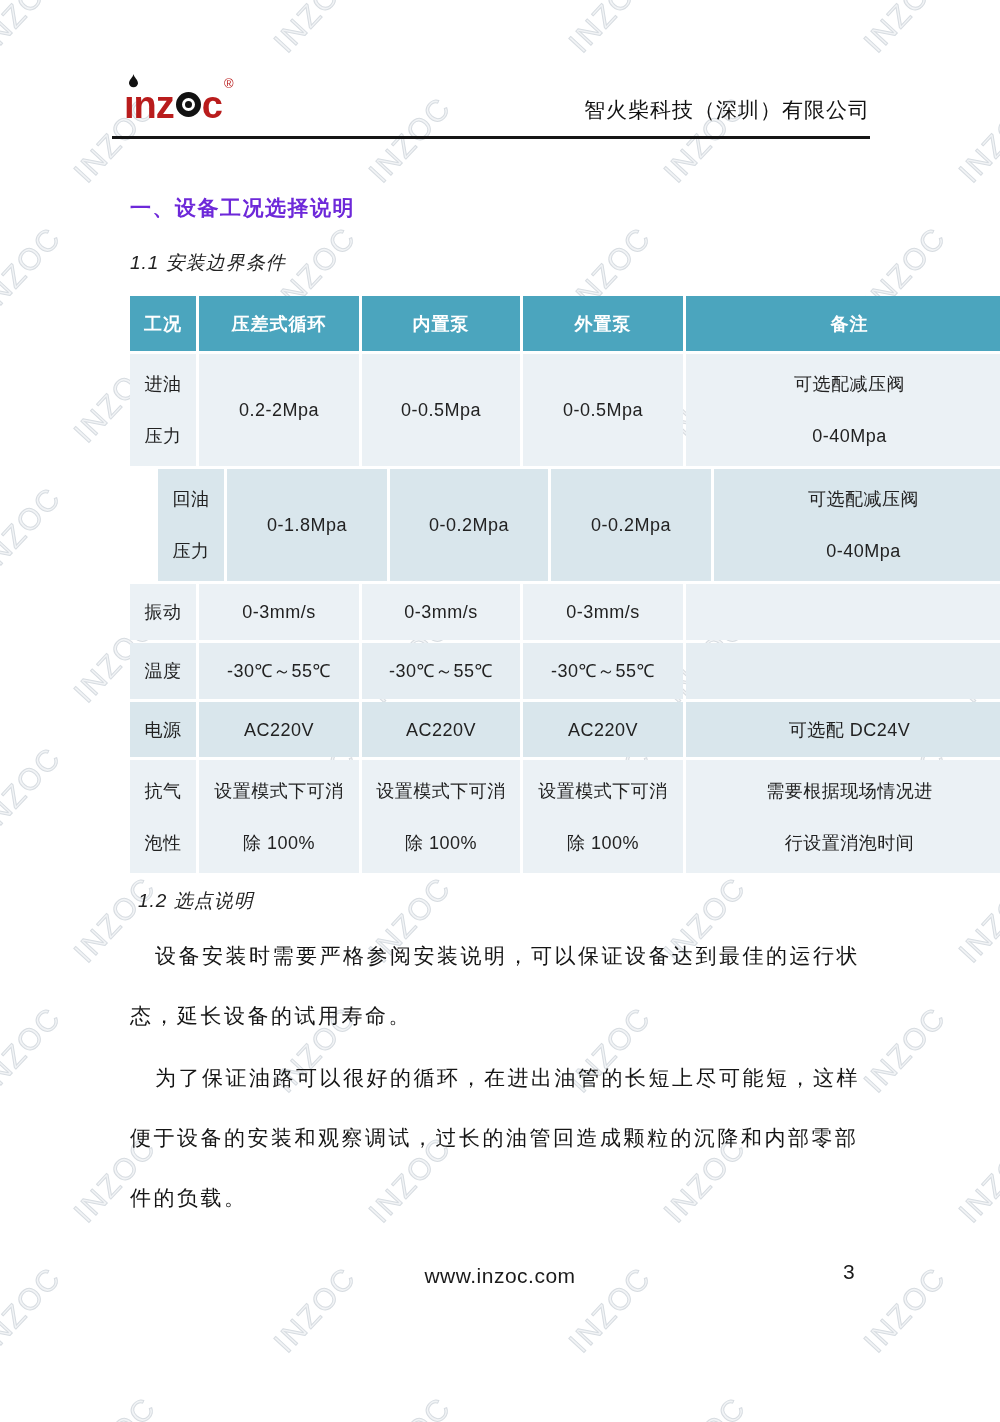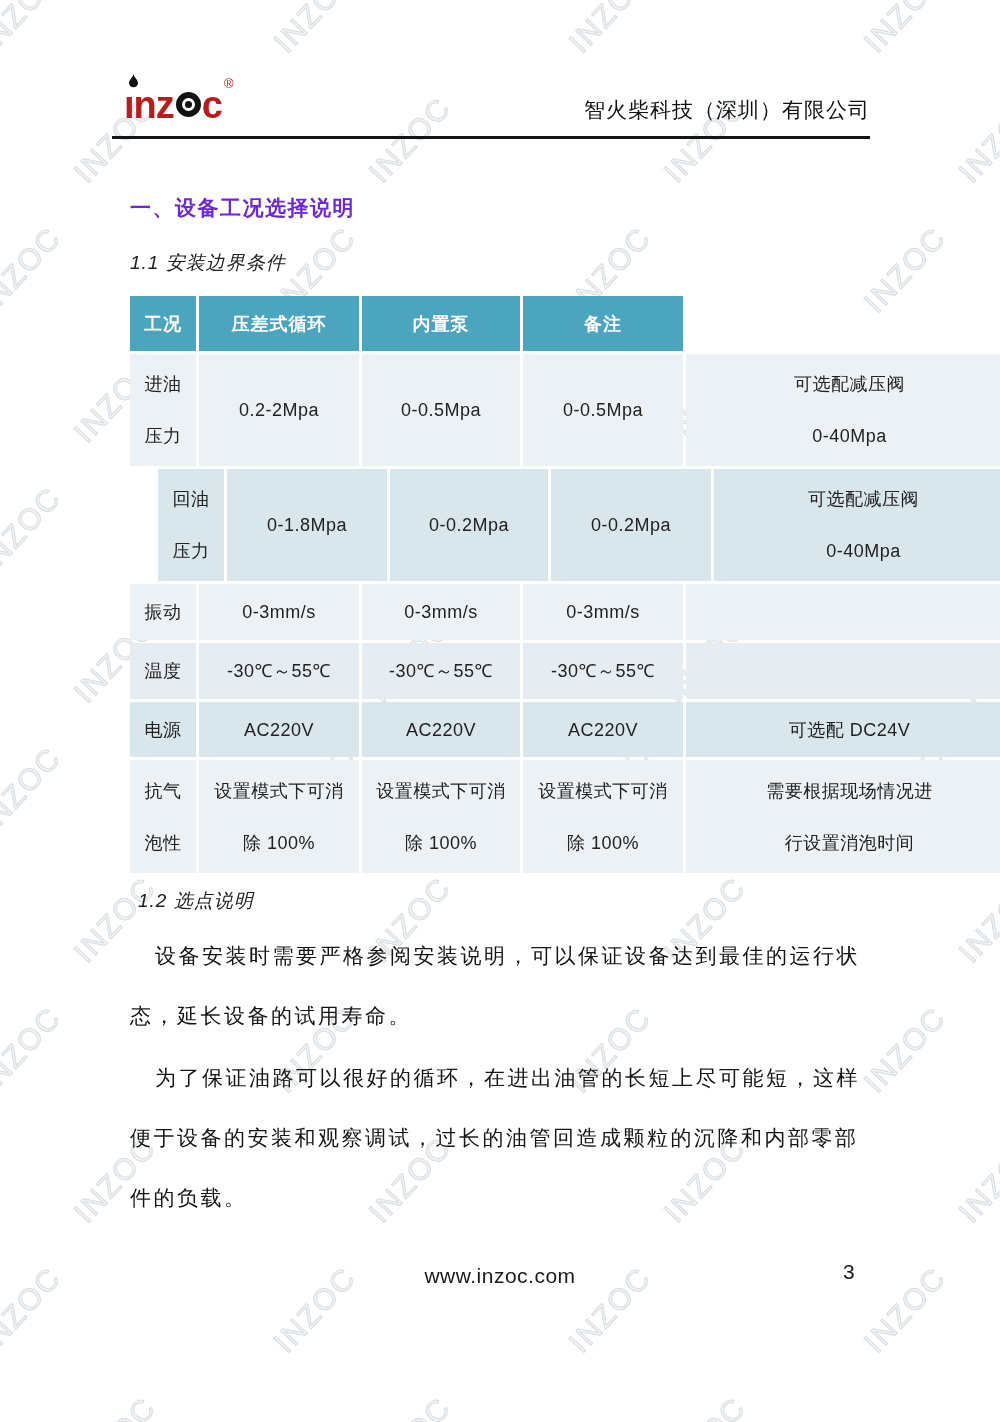--- a/index.html
+++ b/index.html
@@ -138,20 +138,21 @@
     <div class="rule"></div>
 
     <div class="h1">一、设备工况选择说明</div>
     <div class="sub" id="sub-11">1.1 安装边界条件</div>
 
     <div id="cond-table">
       <div class="thead" id="table-head">
           <div class="hcell">工况</div>
           <div class="hcell">压差式循环</div>
           <div class="hcell">内置泵</div>
+          <div class="hcell">外置泵</div>
           <div class="hcell">备注</div>
         </div>
       <div id="table-body">
           <div class="trow" style="height: 112px;">
             <div class="cell light">
               <div class="cline">进油</div>
               <div class="cline">压力</div>
             </div>
             <div class="cell light">
               <div class="cline">0.2-2Mpa</div>

